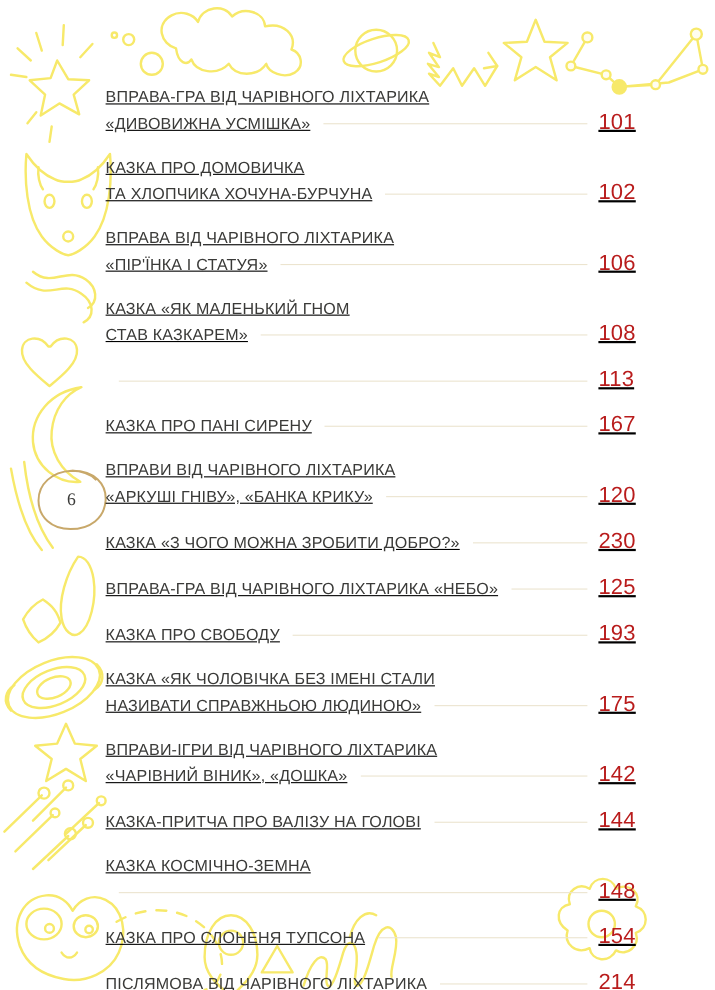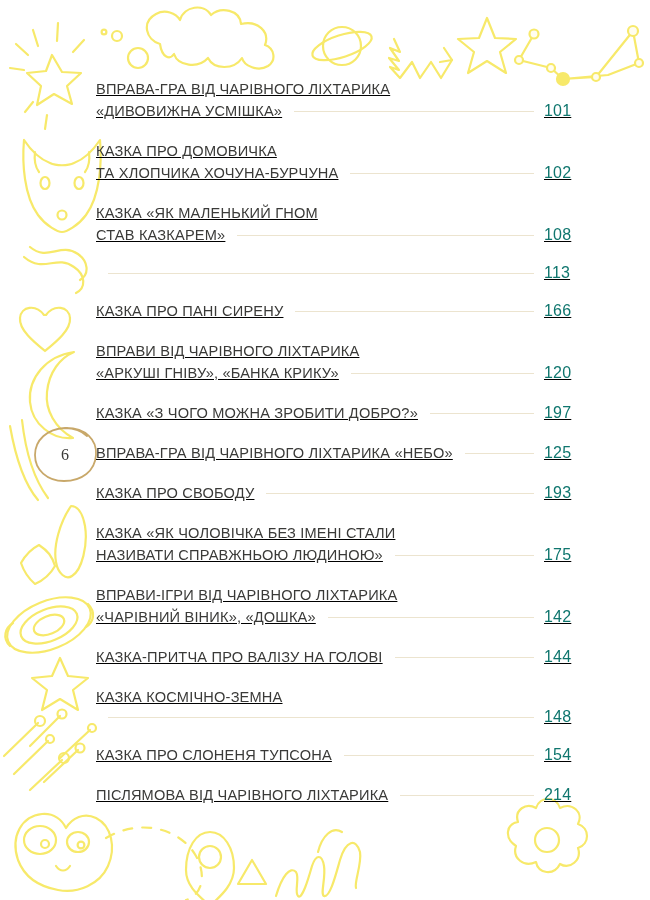--- a/index.html
+++ b/index.html
@@ -74,22 +74,22 @@
     background: #ece4cf;
     margin: 0 10px 0 12px;
     position: relative;
     top: -4px;
   }
 
   .page-num {
     flex: 0 0 auto;
     width: 32px;
     text-align: left;
-    font-size: 16px;
-    color: #0f766e;
+    font-size: 20px;
+    color: #b91c1c;
     letter-spacing: 0.2px;
     font-weight: 400;
   }
 
   
   #page-badge {
     position: absolute;
     left: 36px;
     top: 426px;
     width: 58px;
@@ -300,20 +300,30 @@
       <div class="entry-line">
         <span class="entry-title">КАЗКА ПРО ДОМОВИЧКА</span>
       </div>
       <div class="entry-line">
         <span class="entry-title">ТА ХЛОПЧИКА ХОЧУНА-БУРЧУНА</span>
         <span class="leader"></span>
         <span class="page-num">102</span>
       </div>
     </div>
 
+    <div class="toc-entry">
+      <div class="entry-line">
+        <span class="entry-title">ВПРАВА ВІД ЧАРІВНОГО ЛІХТАРИКА</span>
+      </div>
+      <div class="entry-line">
+        <span class="entry-title">«ПІР'ЇНКА І СТАТУЯ»</span>
+        <span class="leader"></span>
+        <span class="page-num">106</span>
+      </div>
+    </div>
 
     <div class="toc-entry">
       <div class="entry-line">
         <span class="entry-title">КАЗКА «ЯК МАЛЕНЬКИЙ ГНОМ</span>
       </div>
       <div class="entry-line">
         <span class="entry-title">СТАВ КАЗКАРЕМ»</span>
         <span class="leader"></span>
         <span class="page-num">108</span>
       </div>
@@ -323,40 +333,40 @@
       <div class="entry-line">
         <span class="leader"></span>
         <span class="page-num">113</span>
       </div>
     </div>
 
     <div class="toc-entry">
       <div class="entry-line">
         <span class="entry-title">КАЗКА ПРО ПАНІ СИРЕНУ</span>
         <span class="leader"></span>
-        <span class="page-num">166</span>
+        <span class="page-num">167</span>
       </div>
     </div>
 
     <div class="toc-entry">
       <div class="entry-line">
         <span class="entry-title">ВПРАВИ ВІД ЧАРІВНОГО ЛІХТАРИКА</span>
       </div>
       <div class="entry-line">
         <span class="entry-title">«АРКУШІ ГНІВУ», «БАНКА КРИКУ»</span>
         <span class="leader"></span>
         <span class="page-num">120</span>
       </div>
     </div>
 
     <div class="toc-entry">
       <div class="entry-line">
         <span class="entry-title">КАЗКА «З ЧОГО МОЖНА ЗРОБИТИ ДОБРО?»</span>
         <span class="leader"></span>
-        <span class="page-num">197</span>
+        <span class="page-num">230</span>
       </div>
     </div>
 
     <div class="toc-entry">
       <div class="entry-line">
         <span class="entry-title">ВПРАВА-ГРА ВІД ЧАРІВНОГО ЛІХТАРИКА «НЕБО»</span>
         <span class="leader"></span>
         <span class="page-num">125</span>
       </div>
     </div>

